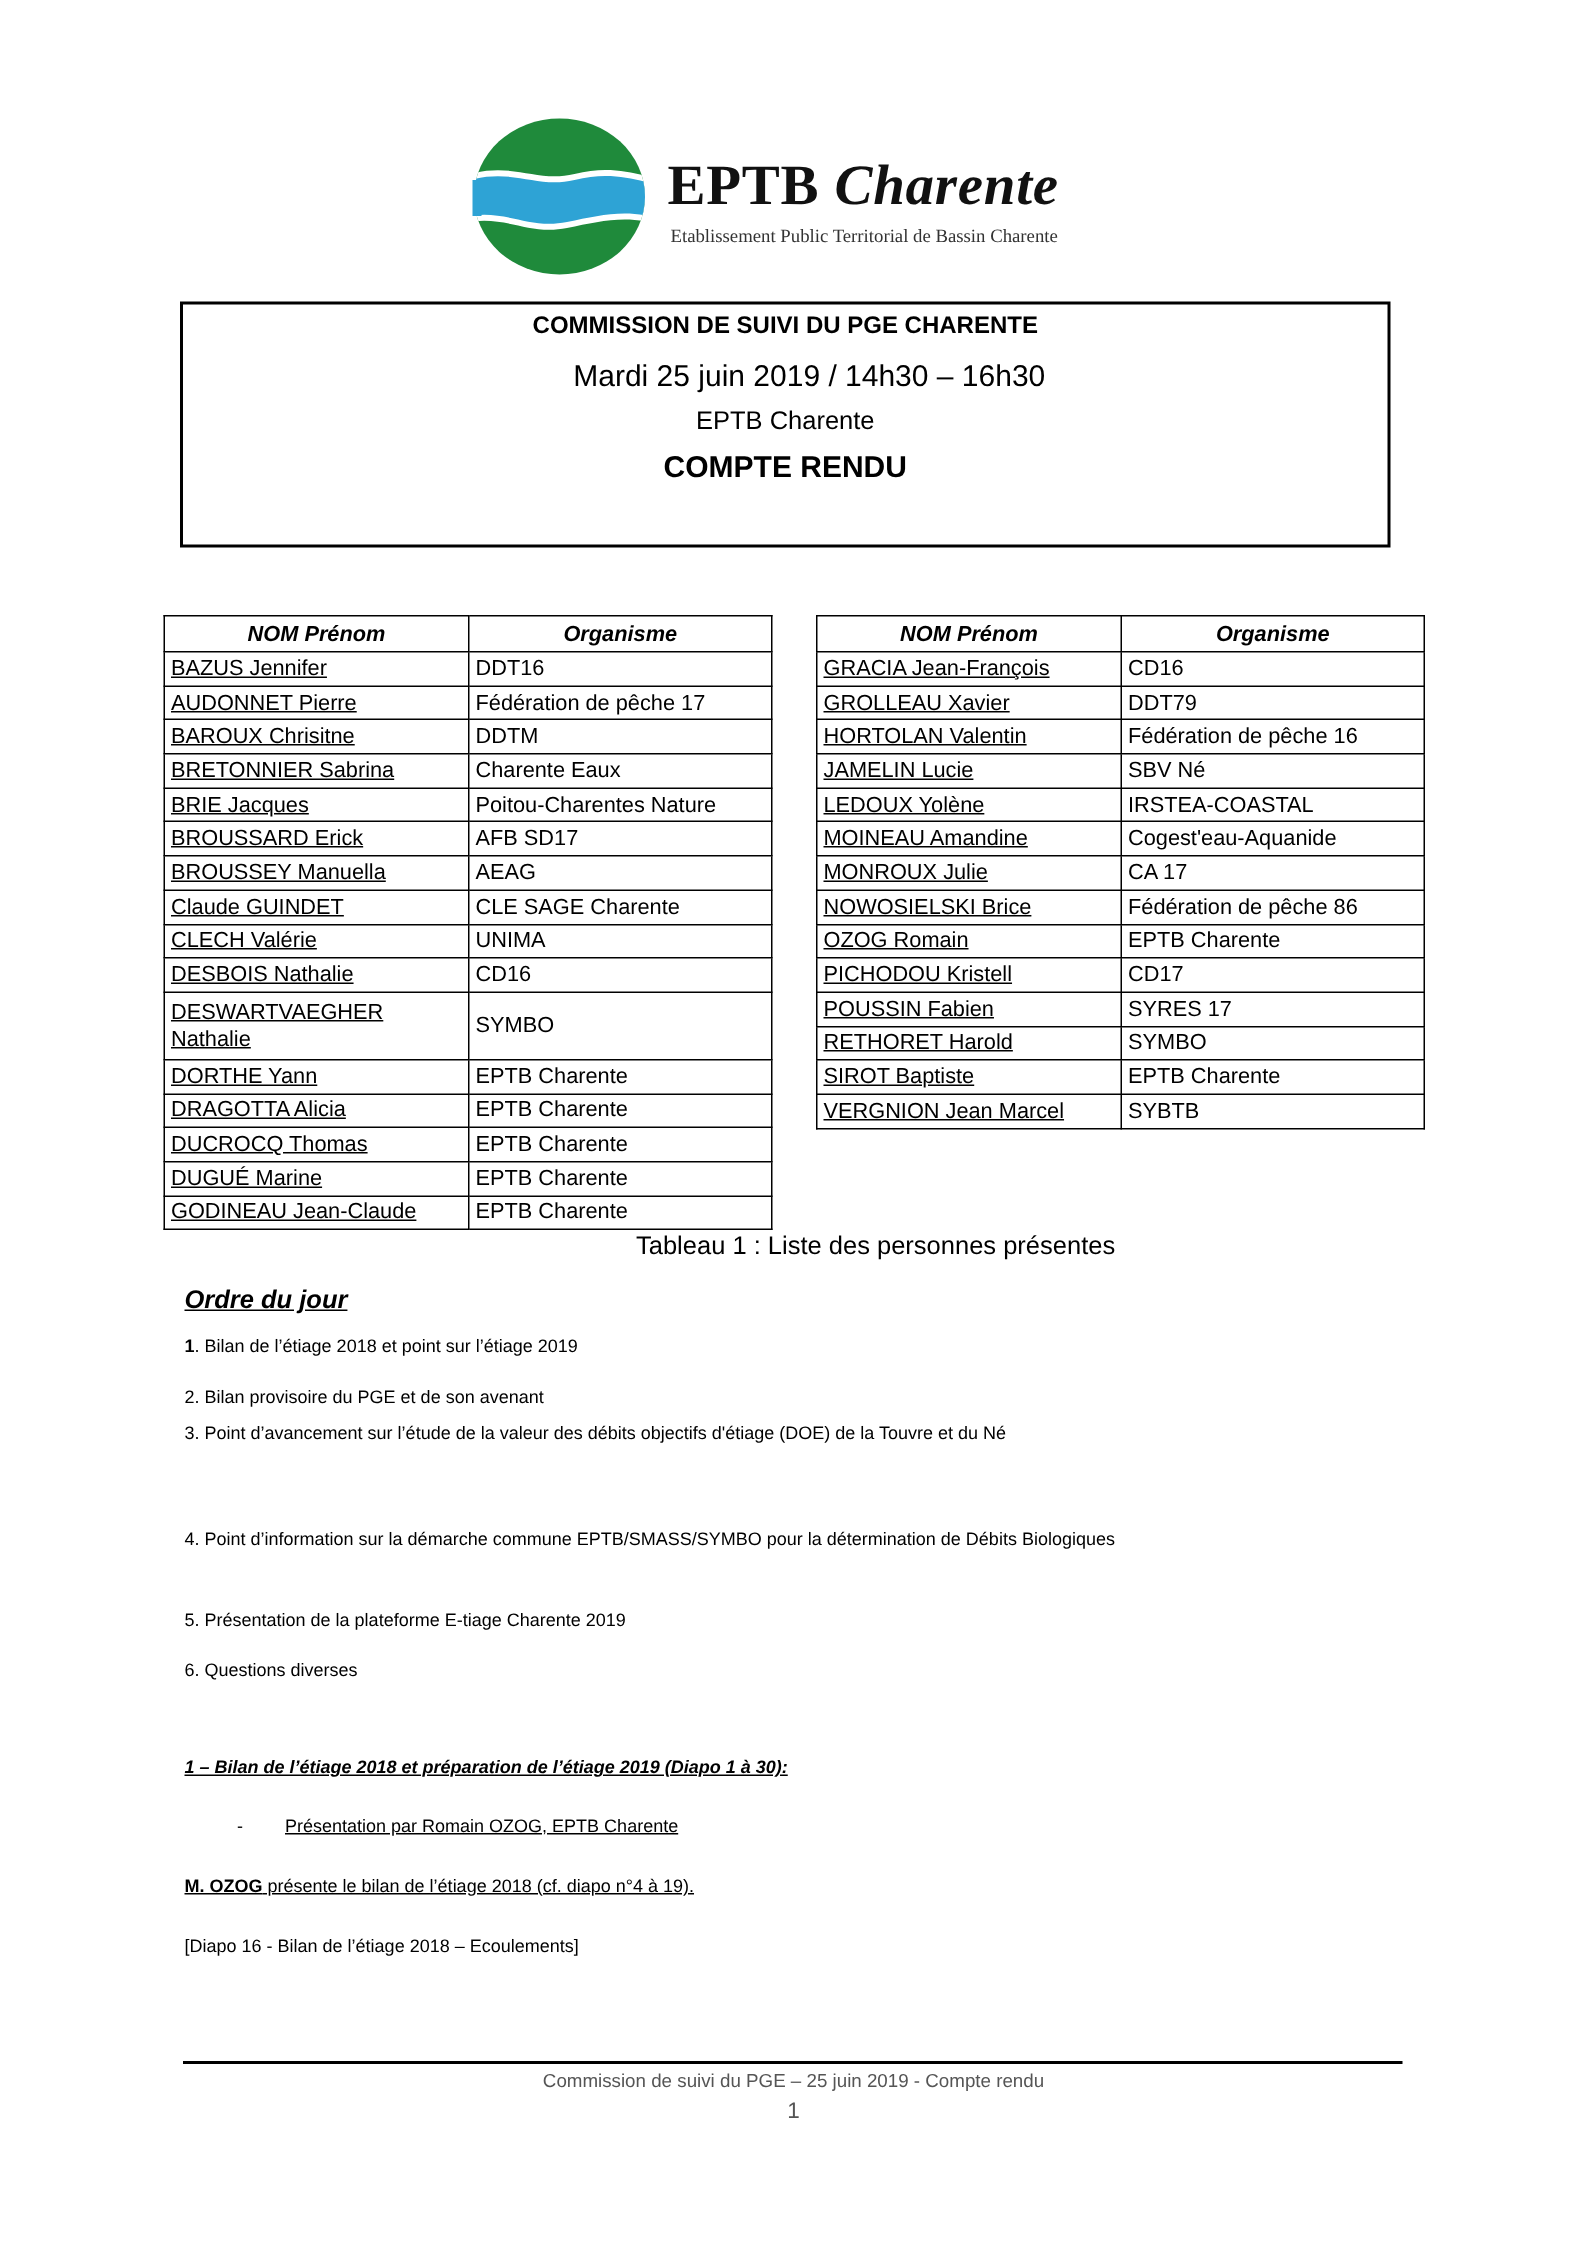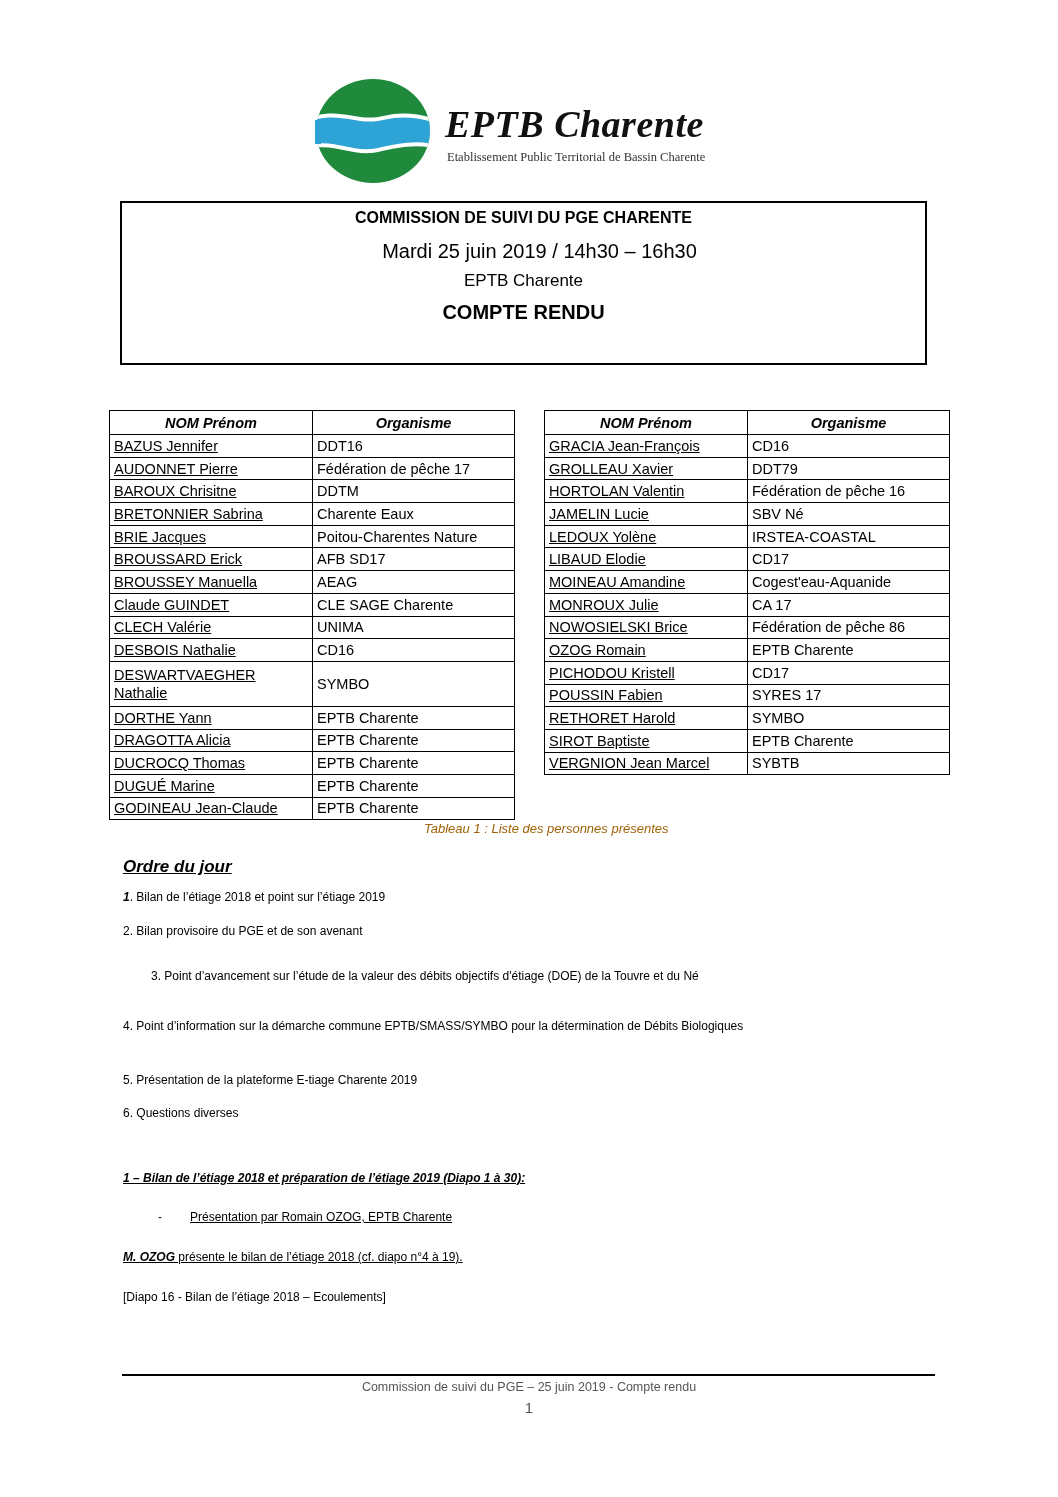--- a/index.html
+++ b/index.html
@@ -21,27 +21,27 @@
 
   table.att { position: absolute; border-collapse: collapse; font-size: 14.5px; }
   table.att td, table.att th { border: 1.5px solid #000; padding: 0 4px; height: 22.7px; line-height: 18px; vertical-align: middle; text-align: left; font-weight: normal; }
   table.att th { font-weight: bold; font-style: italic; text-align: center; height: 24px; }
   table.att td.c1 { width: 203px; text-decoration: underline; }
   table.att td.c2 { width: 202px; }
   table.att tr.tall td { height: 45px; }
   #table-left { left: 109px; top: 410px; }
   #table-right { left: 544px; top: 410px; }
 
-  .caption { position: absolute; left: 424px; top: 821px; font-size: 13px; font-style: italic; color: #a16207; }
+  .caption { position: absolute; left: 424px; top: 821px; font-size: 17px; color: #000000; }
 
   .txt { position: absolute; left: 123px; font-size: 12px; white-space: nowrap; }
   .wrap { white-space: normal; width: 810px; text-align: justify; line-height: 27px; }
   .u { text-decoration: underline; }
   .bi { font-weight: bold; font-style: italic; }
-  .b { font-weight: bold; font-style: italic; }
+  .b { font-weight: bold; }
 
   .footer-line { position: absolute; left: 122px; top: 1374px; width: 813px; height: 2px; background: #000; }
   .footer-text { position: absolute; left: 0; width: 1058px; top: 1380px; text-align: center; font-size: 12.5px; color: #555; }
   .footer-page { position: absolute; left: 0; width: 1058px; top: 1399px; text-align: center; font-size: 15px; color: #555; }
 </style>
 </head>
 <body>
 
 <div class="logo">
   <svg class="logo-circle" viewBox="0 0 120 106">
@@ -165,24 +165,20 @@
       </tr>
       <tr>
         <td class="c1">JAMELIN Lucie</td>
         <td class="c2">SBV Né</td>
       </tr>
       <tr>
         <td class="c1">LEDOUX Yolène</td>
         <td class="c2">IRSTEA-COASTAL</td>
       </tr>
       <tr>
-        <td class="c1">LIBAUD Elodie</td>
-        <td class="c2">CD17</td>
-      </tr>
-      <tr>
         <td class="c1">MOINEAU Amandine</td>
         <td class="c2">Cogest'eau-Aquanide</td>
       </tr>
       <tr>
         <td class="c1">MONROUX Julie</td>
         <td class="c2">CA 17</td>
       </tr>
       <tr>
         <td class="c1">NOWOSIELSKI Brice</td>
         <td class="c2">Fédération de pêche 86</td>
@@ -212,21 +208,21 @@
         <td class="c2">SYBTB</td>
       </tr>
     </tbody>
 </table>
 
 <div class="caption">Tableau 1 : Liste des personnes présentes</div>
 
 <div class="txt bi u" style="top:857px; font-size:17px;">Ordre du jour</div>
 <div class="txt" style="top:890px;"><span class="b">1</span><span>. Bilan de l’étiage 2018 et point sur l’étiage 2019</span></div>
 <div class="txt" style="top:924px;">2. Bilan provisoire du PGE et de son avenant</div>
-<div class="txt wrap" style="top:963px;margin-left:28px;">3. Point d’avancement sur l’étude de la valeur des débits objectifs d'étiage (DOE) de la Touvre et du Né</div>
+<div class="txt wrap" style="top:942px;">3. Point d’avancement sur l’étude de la valeur des débits objectifs d'étiage (DOE) de la Touvre et du Né</div>
 <div class="txt wrap" style="top:1013px;">4. Point d’information sur la démarche commune EPTB/SMASS/SYMBO pour la détermination de Débits Biologiques</div>
 <div class="txt" style="top:1073px;">5. Présentation de la plateforme E-tiage Charente 2019</div>
 <div class="txt" style="top:1106px;">6. Questions diverses</div>
 
 <div class="txt bi u" style="top:1171px;font-style:italic;">1 – Bilan de l’étiage 2018 et préparation de l’étiage 2019 (Diapo 1 à 30):</div>
 <div class="txt" style="top:1210px; left:158px;">-</div>
 <div class="txt u" style="top:1210px; left:190px;">Présentation par Romain OZOG, EPTB Charente</div>
 <div class="txt u" style="top:1250px;"><span class="b">M. OZOG</span><span> présente le bilan de l’étiage 2018 (cf. diapo n°4 à 19).</span></div>
 <div class="txt" style="top:1290px;">[Diapo 16 - Bilan de l’étiage 2018 – Ecoulements]</div>
 

